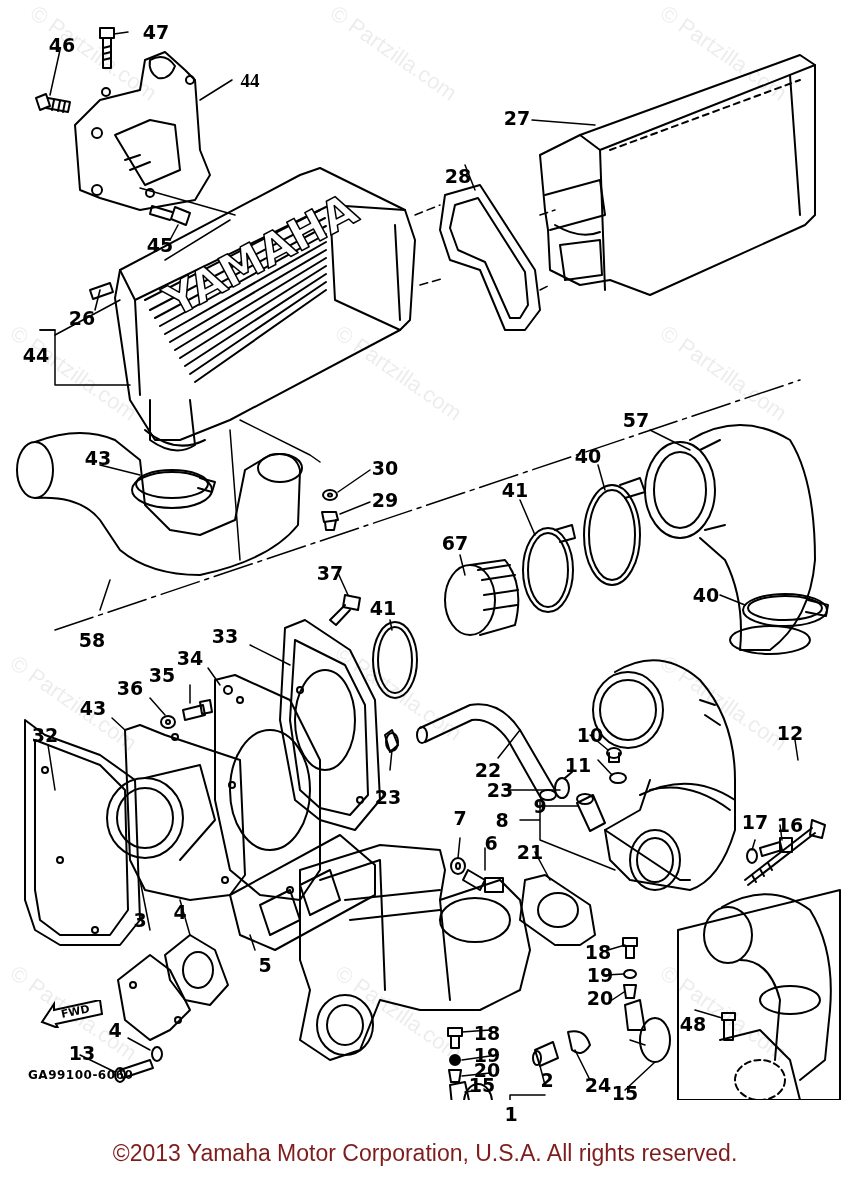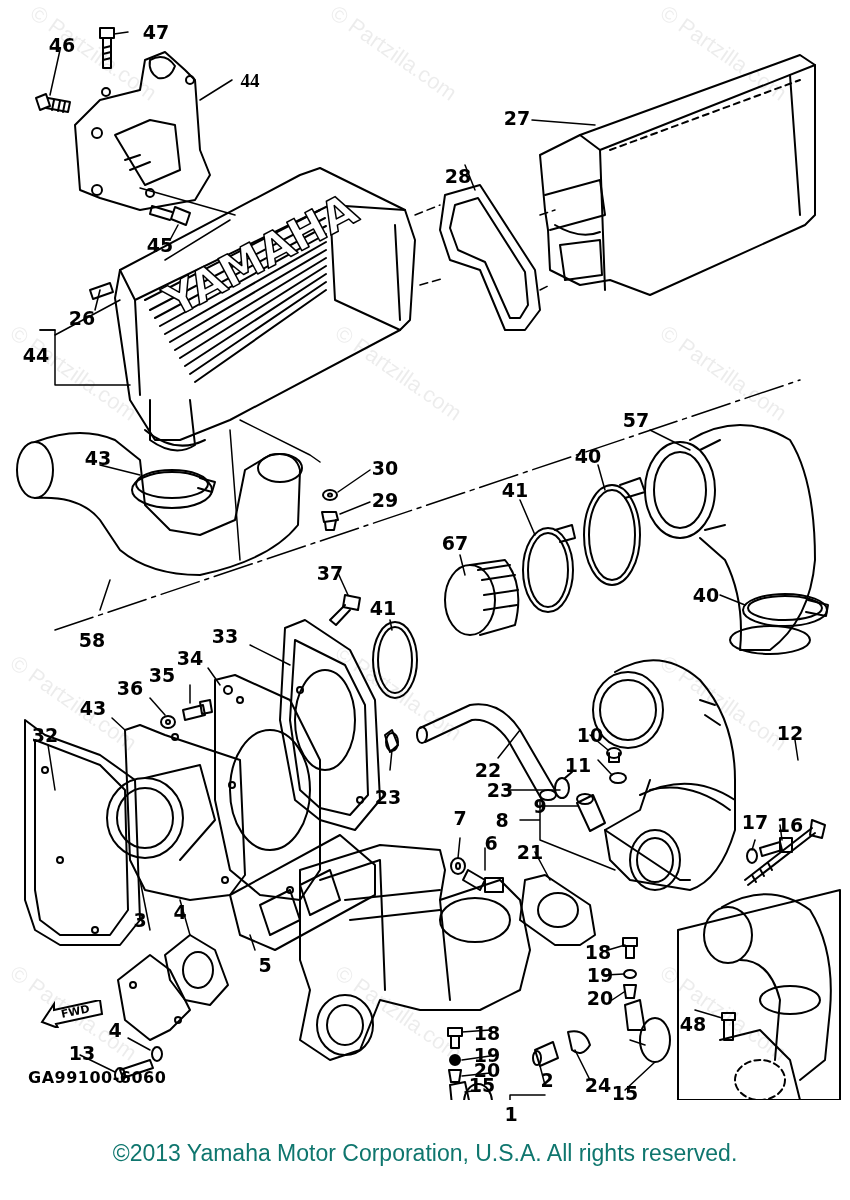--- a/index.html
+++ b/index.html
@@ -1,20 +1,20 @@
 <!DOCTYPE html>
 <html><head>
 <meta charset="utf-8">
 <style>
   html,body{margin:0;padding:0;background:#ffffff;}
   body{width:850px;height:1200px;position:relative;overflow:hidden;font-family:"DejaVu Sans",sans-serif;color:#000;}
   #diagram{position:absolute;left:0;top:0;width:850px;height:1100px;}
   .lbl{position:absolute;font-family:"DejaVu Sans",sans-serif;font-size:19px;font-weight:bold;line-height:1;color:#000;transform:translate(-50%,-50%);white-space:nowrap;cursor:pointer;}
-  .code{position:absolute;left:28px;top:1068px;font-family:"DejaVu Sans",sans-serif;font-size:16px;font-weight:bold;letter-spacing:0.5px;}
-  .copyright{position:absolute;left:0;top:1140px;width:850px;text-align:center;font-family:"Liberation Sans",sans-serif;font-size:23px;color:#0f766e;}
+  .code{position:absolute;left:28px;top:1068px;font-family:"DejaVu Sans",sans-serif;font-size:12px;font-weight:bold;letter-spacing:0.5px;}
+  .copyright{position:absolute;left:0;top:1140px;width:850px;text-align:center;font-family:"Liberation Sans",sans-serif;font-size:23px;color:#7f1d1d;}
   .wm{position:absolute;font-family:"Liberation Sans",sans-serif;font-size:22px;color:#000;opacity:0.07;transform:rotate(35deg);transform-origin:left top;white-space:nowrap;}
   .fwd{position:absolute;left:40px;top:1000px;width:64px;height:28px;}
 </style>
 </head>
 <body>
 
 <div class="wm" style="left:40px;top:0px;">© Partzilla.com</div>
 <div class="wm" style="left:340px;top:0px;">© Partzilla.com</div>
 <div class="wm" style="left:670px;top:0px;">© Partzilla.com</div>
 <div class="wm" style="left:20px;top:320px;">© Partzilla.com</div>

